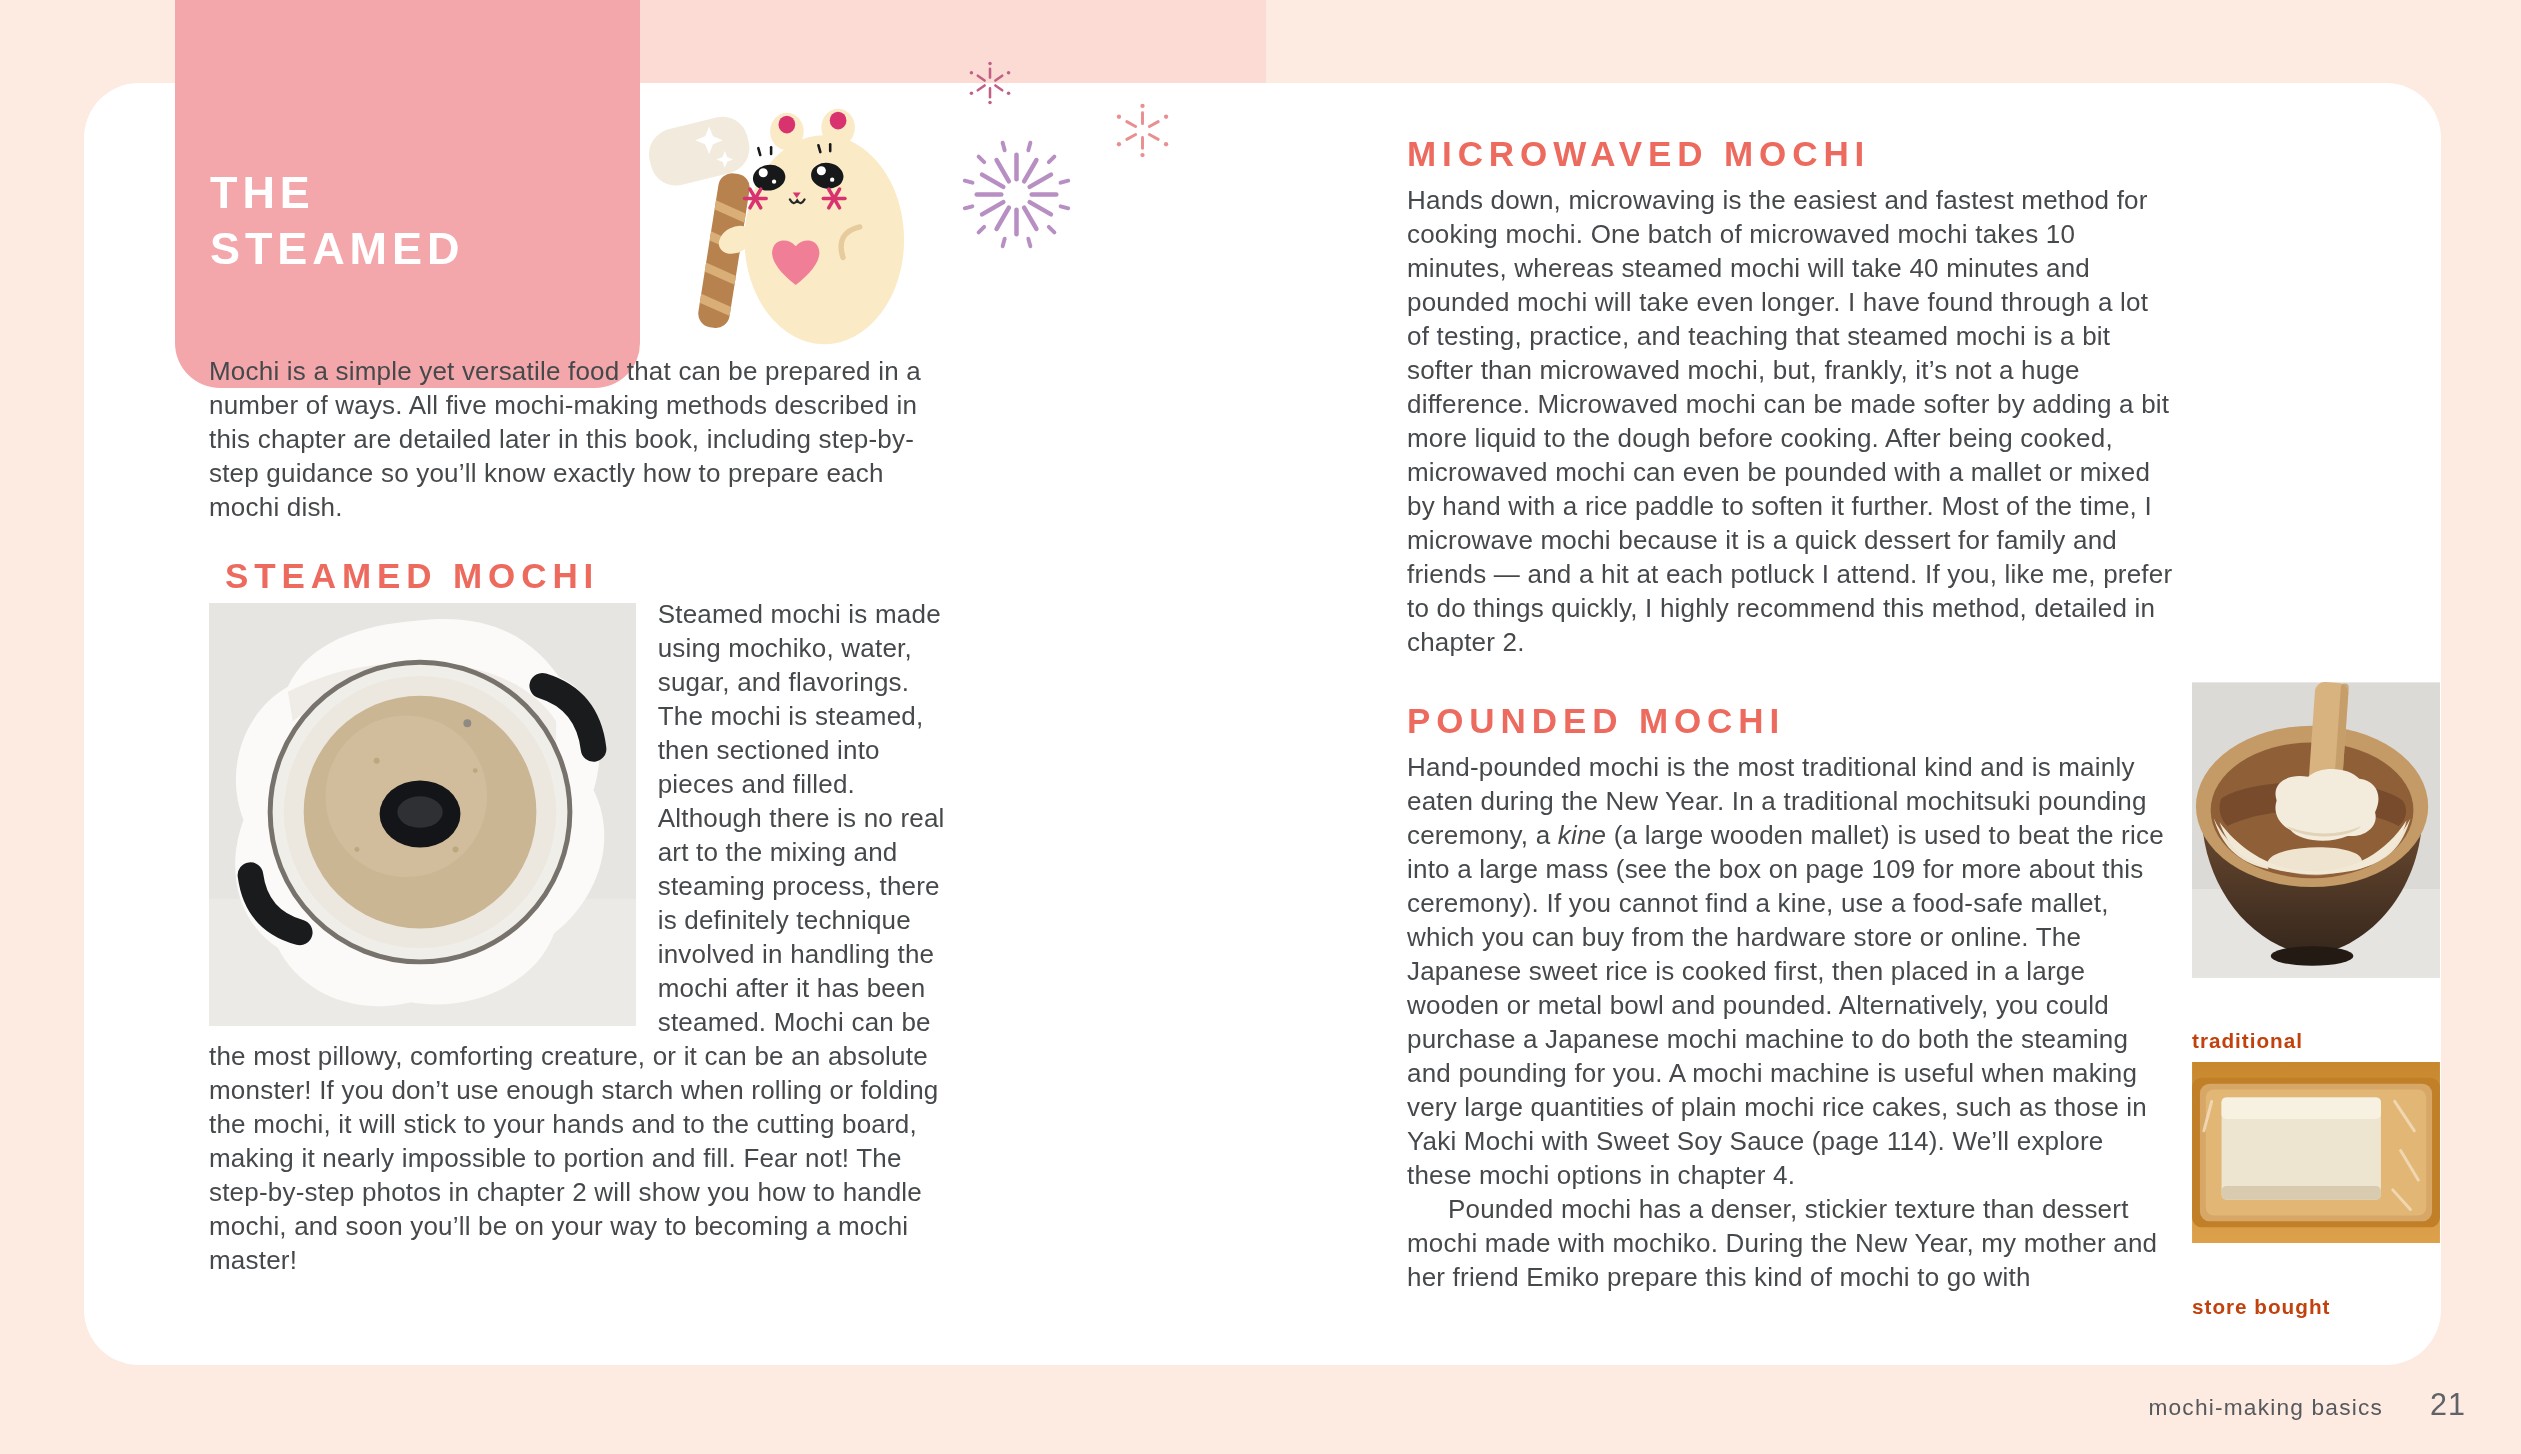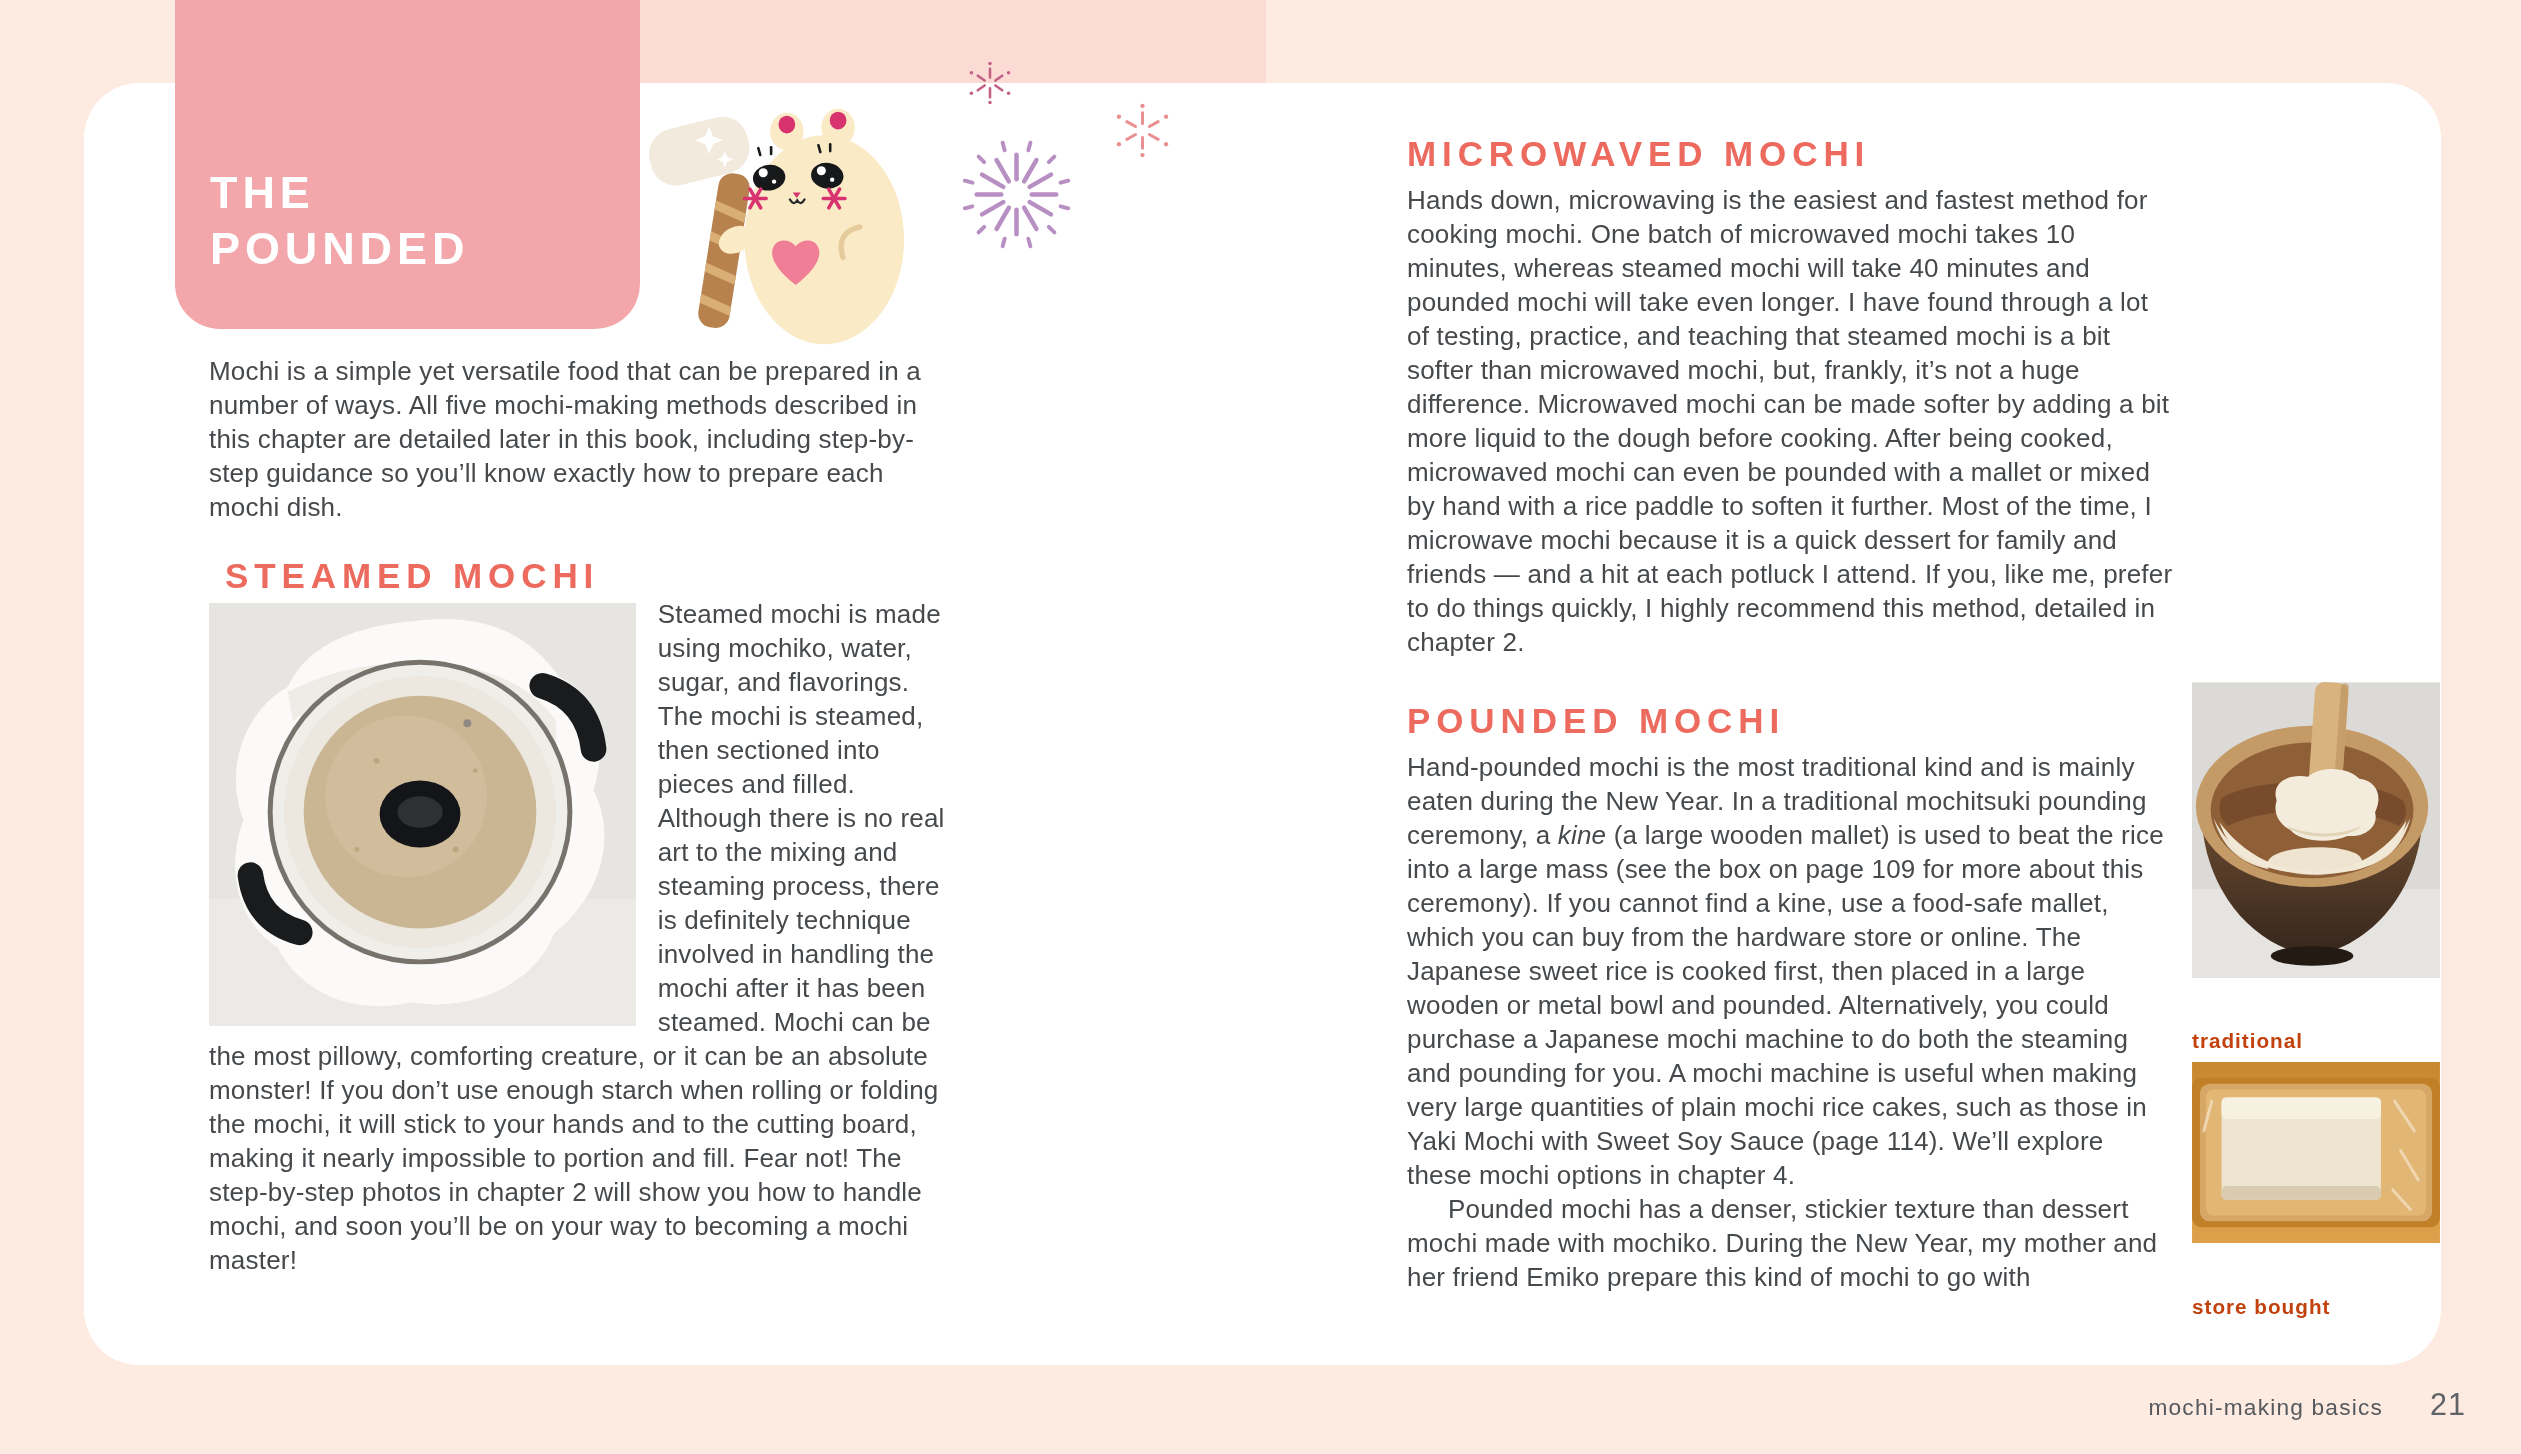--- a/index.html
+++ b/index.html
@@ -1,20 +1,20 @@
 <!DOCTYPE html>
 <html><head>
 <meta charset="utf-8">
 <style>
   html,body{margin:0;padding:0;background:#fdeae1;}
   .spread{position:relative;width:2522px;height:1455px;background:#fdeae1;overflow:hidden;
           font-family:"Liberation Sans",sans-serif;color:#46494c;}
   .top-band{position:absolute;left:175px;top:0;width:1091px;height:85px;background:#fbdbd3;}
   .white-page{position:absolute;left:84px;top:83px;width:2357px;height:1282px;background:#ffffff;border-radius:55px;}
-  .title-box{position:absolute;left:175px;top:0;width:465px;height:329px;background:#f4a7aa;border-radius:0 0 45px 45px;}
+  .title-box{position:absolute;left:175px;top:0;width:465px;height:388px;background:#f4a7aa;border-radius:0 0 45px 45px;}
   .title-text{position:absolute;left:35px;top:165px;color:#ffffff;font-weight:bold;
               font-size:45px;line-height:56px;letter-spacing:4.9px;}
   .illo{position:absolute;left:630px;top:94px;width:296px;height:261px;}
   .spark-a{position:absolute;left:968px;top:61px;width:44px;height:44px;}
   .spark-b{position:absolute;left:1115px;top:103px;width:55px;height:55px;}
   .burst{position:absolute;left:960px;top:138px;width:113px;height:113px;}
   .body-text{font-size:26px;line-height:34px;letter-spacing:0.2px;color:#46494c;}
   .intro{position:absolute;left:209px;top:328px;width:751px;}
   h2.sec{margin:16px;font-size:35px;line-height:39px;font-weight:bold;letter-spacing:5.9px;color:#ed6a5e;}
   .steamed-h{position:absolute;left:209px;top:540px;}
@@ -41,21 +41,21 @@
 <body>
 
 <div class="spread">
 
   <div class="top-band"></div>
   <div class="white-page"></div>
 
   <div class="title-box">
     <div class="title-text">
       <div>THE</div>
-      <div>POUNDED</div>
+      <div>STEAMED</div>
     </div>
   </div>
 
   <svg class="illo" viewBox="0 0 300 265">
 
     <ellipse cx="159" cy="38" rx="17" ry="19" fill="#faeac6"></ellipse>
     <ellipse cx="211" cy="34" rx="17" ry="19" fill="#faeac6"></ellipse>
     <ellipse cx="159" cy="31" rx="8.5" ry="9" fill="#d8326f"></ellipse>
     <ellipse cx="211" cy="27" rx="8.5" ry="9" fill="#d8326f"></ellipse>
 

